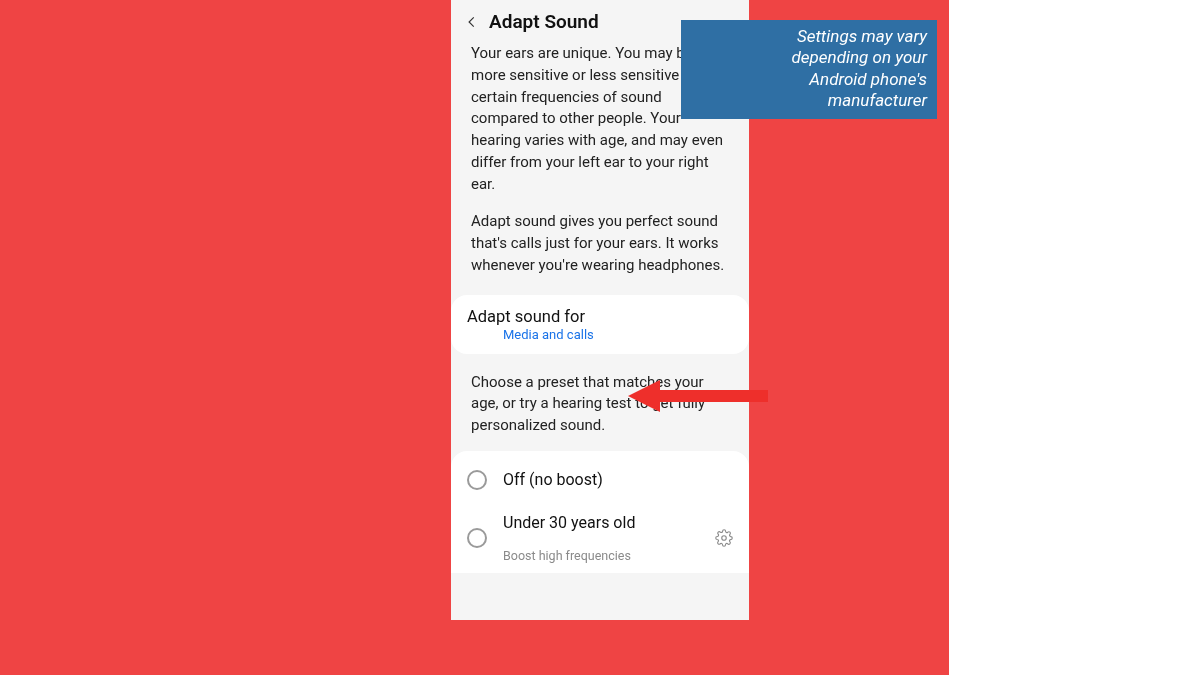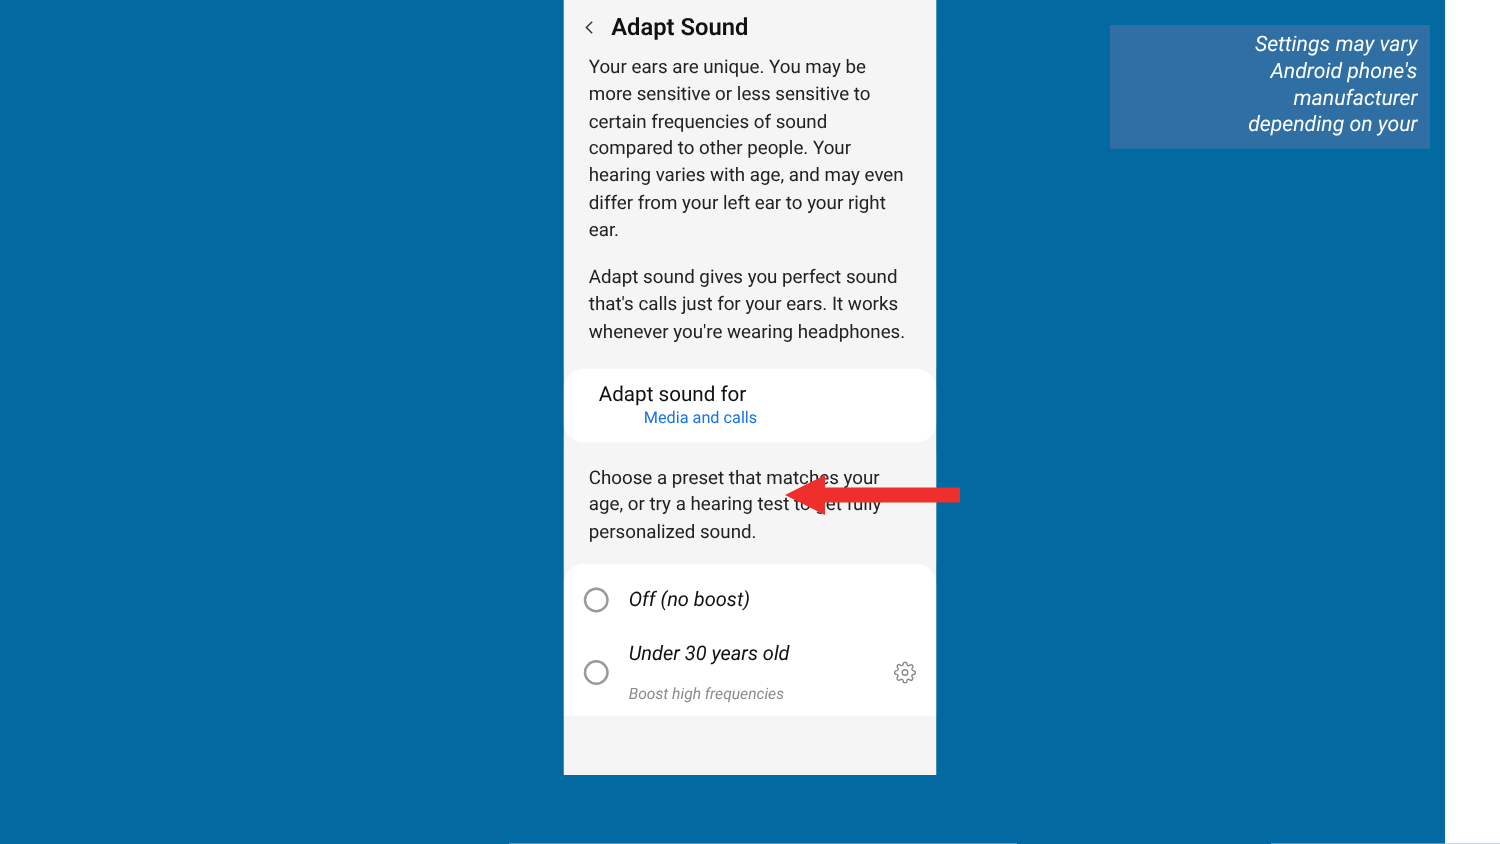--- a/index.html
+++ b/index.html
@@ -1,21 +1,21 @@
 <!DOCTYPE html>
 <html><head>
 <meta charset="utf-8">
 <style>
   * { box-sizing: border-box; margin: 0; padding: 0; }
   html, body { width: 1200px; height: 675px; overflow: hidden; font-family: -apple-system, BlinkMacSystemFont, "Segoe UI", Roboto, Arial, sans-serif; }
   .stage {
     position: relative;
-    width: 1156px;
+    width: 949px;
     height: 675px;
-    background: #0369a1;
+    background: #ef4444;
   }
   .phone {
     position: absolute;
     left: 451px;
     top: 0;
     width: 298px;
     height: 620px;
     background: #f5f5f5;
     overflow: hidden;
   }
@@ -39,21 +39,21 @@
   }
   .desc-block p {
     font-size: 15px;
     line-height: 1.45;
     color: #222;
     margin-bottom: 16px;
   }
   .desc-block p:last-child { margin-bottom: 0; }
   .option-row {
     background: #fff;
-    padding: 12px 20px 12px 28px;
+    padding: 12px 20px 12px 16px;
     border-radius: 16px;
     margin: 0 0 8px 0;
   }
   .option-title { font-size: 16.5px; color: #111; font-weight: 400; }
   .option-sub { font-size: 13px; color: #1a73e8; margin-top: 1px; margin-left: 36px; }
   .preset-desc {
     padding: 10px 20px 14px 20px;
     font-size: 15px;
     line-height: 1.45;
     color: #222;
@@ -70,21 +70,21 @@
     padding: 10px 14px 10px 16px;
     min-height: 46px;
   }
   .radio {
     width: 20px; height: 20px;
     border: 2px solid #9a9a9a;
     border-radius: 50%;
     flex-shrink: 0;
     margin-right: 16px;
   }
-  .preset-text { flex: 1; font-style: italic; }
+  .preset-text { flex: 1; }
   .preset-label { font-size: 16px; color: #111; }
   .preset-sub { font-size: 12.5px; color: #8a8a8a; margin-top: 16px; }
   .gear-icon {
     width: 22px; height: 22px;
     display:flex; align-items:center; justify-content:center;
     color:#7a7a7a;
   }
   .gear-icon svg { width:18px; height:18px; stroke:#8a8a8a; stroke-width:1.5; fill:none; }
 
   .annot-arrow {
@@ -178,18 +178,18 @@
   </div>
 
   <div class="annot-arrow">
     <svg viewBox="0 0 140 36">
       <polygon points="0,18 32,2 32,12 140,12 140,24 32,24 32,34" fill="#ee2f2b"></polygon>
     </svg>
   </div>
 
   <div class="disclaimer-box">
     <div>Settings may vary</div>
+    <div>depending on your</div>
     <div>Android phone's manufacturer</div>
-    <div>depending on your</div>
   </div>
 
 
 </div>
 
 </body></html>

